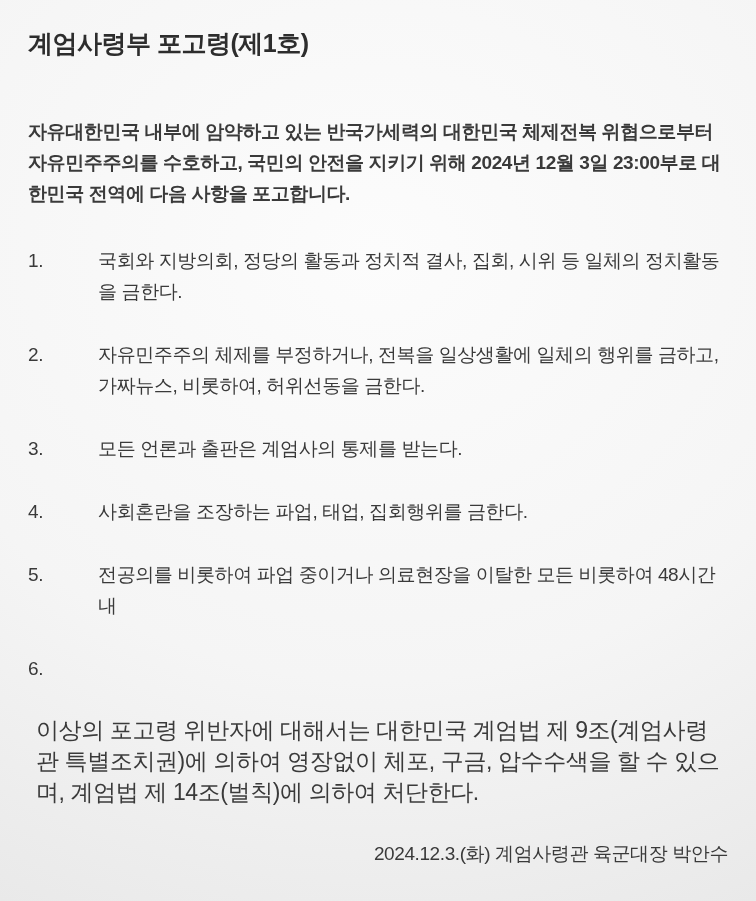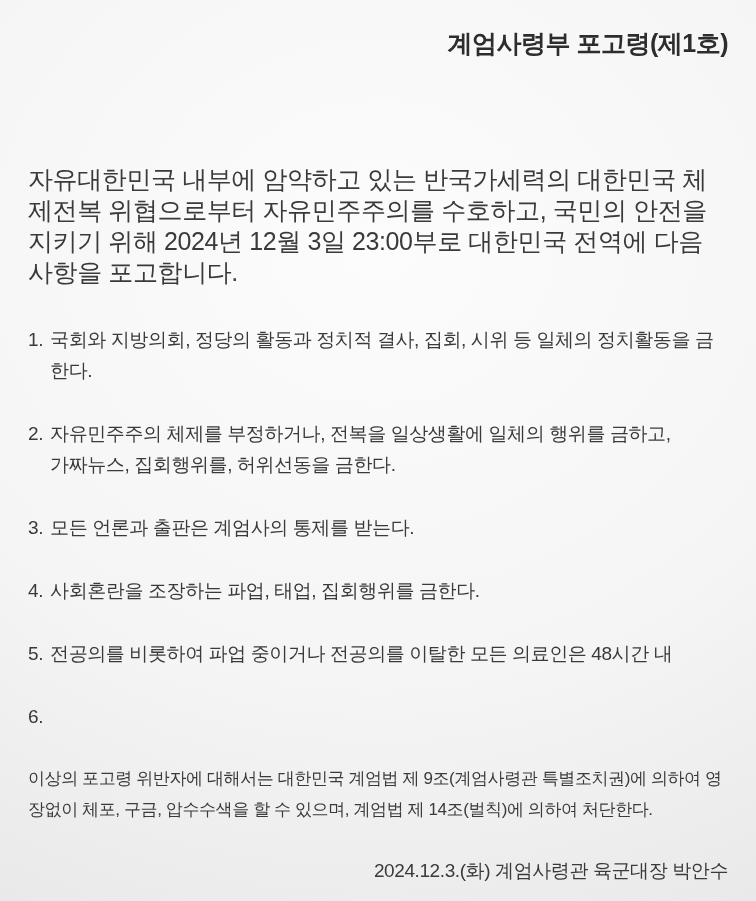--- a/index.html
+++ b/index.html
@@ -17,32 +17,33 @@
     -webkit-font-smoothing: antialiased;
   }
   .doc {
     box-sizing: border-box;
     width: 756px;
     height: 901px;
     padding: 26px 28px 17px 28px;
   }
   .doc-title {
     margin: 0;
-    text-align: right;
+    text-align: left;
     font-size: 25px;
     font-weight: 700;
     letter-spacing: -0.5px;
     color: #2d2d2d;
     line-height: 34px;
   }
   .intro {
-    margin: 104px 0 0 0;
-    font-size: 25px;
+    margin: 56px 0 0 0;
+    font-size: 19px;
     line-height: 31px;
     letter-spacing: -0.4px;
+    font-weight: bold;
   }
   .articles {
     margin: 0;
     padding: 0;
     list-style: none;
   }
   .article {
     display: flex;
     margin: 32px 0 0 0;
     font-size: 19px;
@@ -55,24 +56,25 @@
   .article-number {
     flex: 0 0 auto;
     white-space: pre;
     margin-right: 7px;
   }
   .article-lines {
     flex: 1 1 auto;
   }
   .article-line {
     display: block;
+    margin-left: 48px;
   }
   .closing {
-    margin: 31px 0 0 0;
-    font-size: 17px;
+    margin: 31px 0 0 8px;
+    font-size: 23px;
     line-height: 31px;
     letter-spacing: -0.4px;
   }
   .signature {
     margin: 30px 0 0 0;
     text-align: right;
     font-size: 19px;
     line-height: 31px;
     letter-spacing: -0.4px;
   }
@@ -92,42 +94,42 @@
       <span class="article-number">1.</span>
       <span class="article-lines">
         <span class="article-line">국회와 지방의회, 정당의 활동과 정치적 결사, 집회, 시위 등 일체의 정치활동을 금한다.</span>
       </span>
     </li>
 
     <li class="article">
       <span class="article-number">2.</span>
       <span class="article-lines">
         <span class="article-line">자유민주주의 체제를 부정하거나, 전복을 일상생활에 일체의 행위를 금하고,</span>
-        <span class="article-line">가짜뉴스, 집회행위를, 허위선동을 금한다.</span>
+        <span class="article-line">가짜뉴스, 비롯하여, 허위선동을 금한다.</span>
       </span>
     </li>
 
     <li class="article">
       <span class="article-number">3.</span>
       <span class="article-lines">
         <span class="article-line">모든 언론과 출판은 계엄사의 통제를 받는다.</span>
       </span>
     </li>
 
     <li class="article">
       <span class="article-number">4.</span>
       <span class="article-lines">
         <span class="article-line">사회혼란을 조장하는 파업, 태업, 집회행위를 금한다.</span>
       </span>
     </li>
 
     <li class="article">
       <span class="article-number">5.</span>
       <span class="article-lines">
-        <span class="article-line">전공의를 비롯하여 파업 중이거나 전공의를 이탈한 모든 의료인은 48시간 내</span>
+        <span class="article-line">전공의를 비롯하여 파업 중이거나 의료현장을 이탈한 모든 비롯하여 48시간 내</span>
       </span>
     </li>
 
     <li class="article">
       <span class="article-number">6.</span>
       <span class="article-lines">
       </span>
     </li>
 
   </ul>

